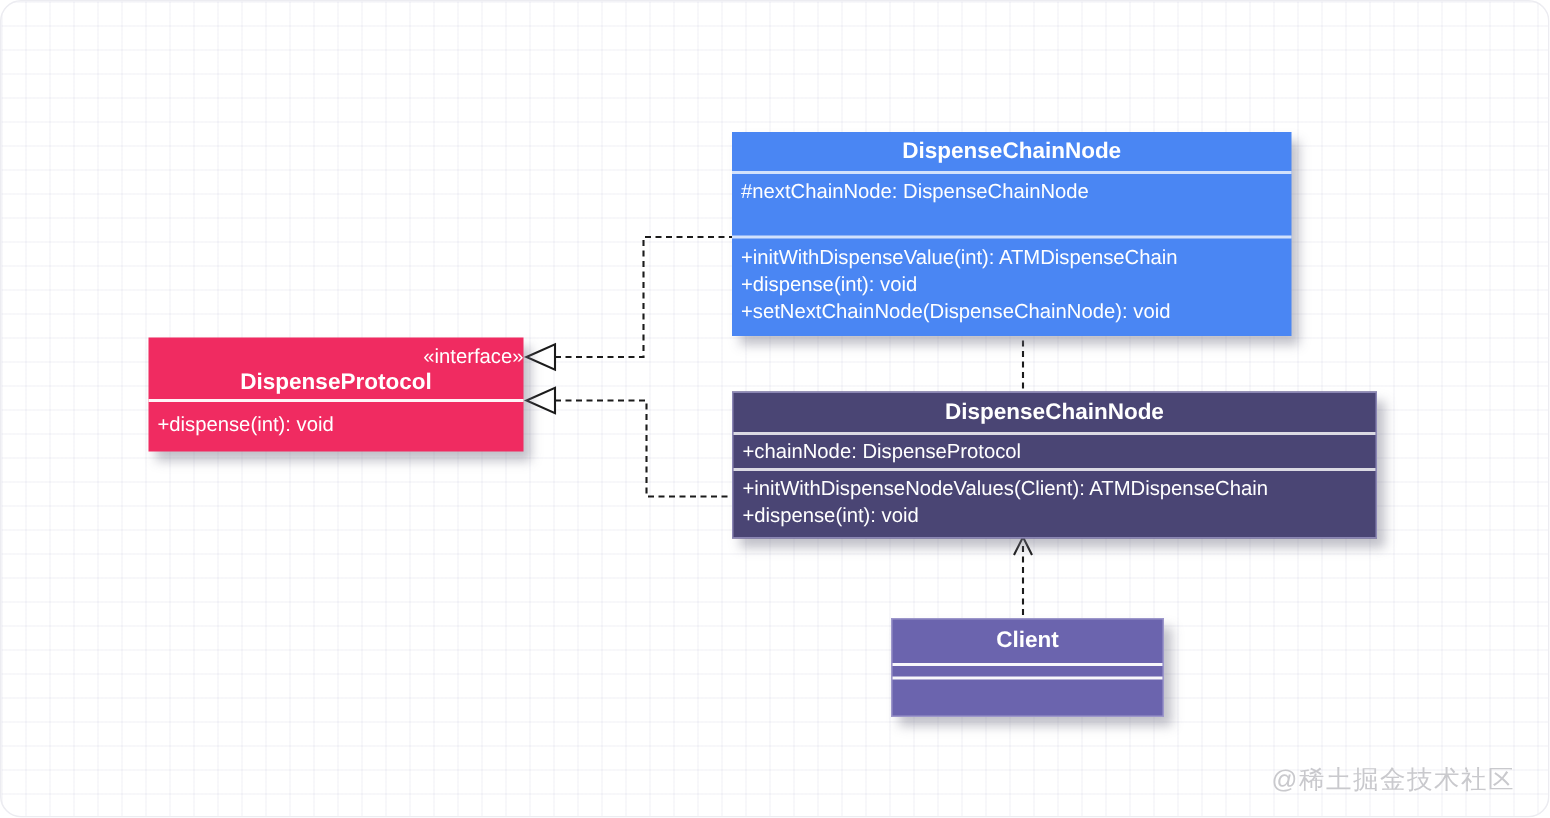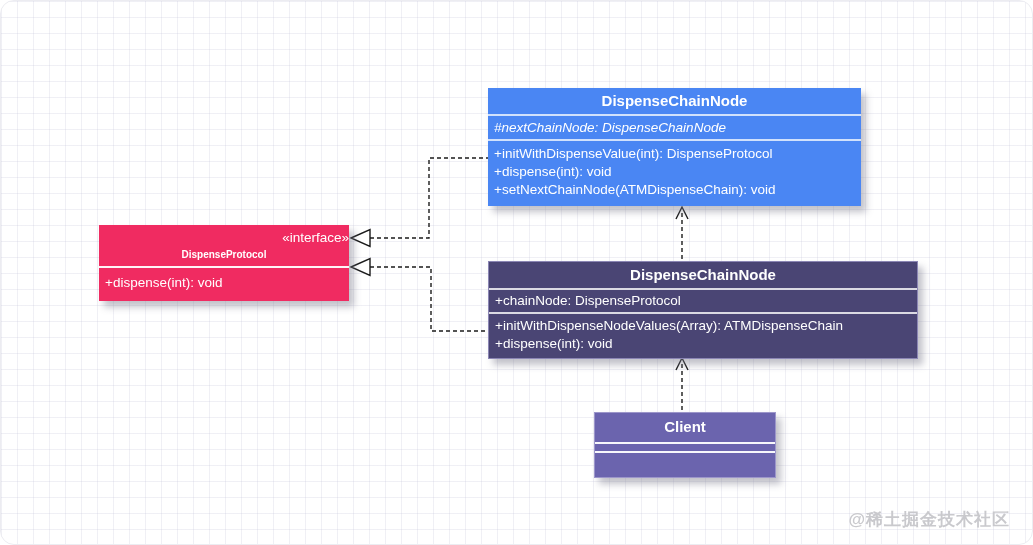--- a/index.html
+++ b/index.html
@@ -29,28 +29,28 @@
   }
   .uml-row{
     font-size:13.5px;
     padding:0 6px;
     line-height:18px;
     white-space:nowrap;
   }
   
   .box-dcn{left:487px;top:87px;width:373px;background:#4a86f3;}
   .box-dcn .uml-title{height:26px;line-height:26px;}
-  .box-dcn .sec-attrs{border-top:2px solid rgba(255,255,255,.75);height:25px;font-style:italic;}
+  .box-dcn .sec-attrs{border-top:2px solid rgba(255,255,255,.75);height:43px;}
   .box-dcn .sec-attrs .uml-row{line-height:23px;}
   .box-dcn .sec-methods{border-top:2px solid rgba(255,255,255,.75);padding:4px 0 7px;}
   
   .box-dp{left:98px;top:224px;width:250px;background:#f02b61;}
   .box-dp .uml-header{padding:4px 0 2px;text-align:center;}
   .box-dp .stereotype{font-size:13.5px;line-height:17px;font-weight:normal;text-align:right;}
-  .box-dp .uml-title{font-size:10px;line-height:18px;}
+  .box-dp .uml-title{font-size:15px;line-height:18px;}
   .box-dp .sec-methods{border-top:2px solid rgba(255,255,255,.95);padding:6px 0 9px;}
   
   .box-atm{left:487px;top:260px;width:430px;background:#4a4574;border:1px solid #8b86b4;}
   .box-atm .uml-title{height:26px;line-height:26px;}
   .box-atm .sec-attrs{border-top:2px solid rgba(255,255,255,.8);height:24px;}
   .box-atm .sec-attrs .uml-row{line-height:22px;}
   .box-atm .sec-methods{border-top:2px solid rgba(255,255,255,.8);padding:3px 0 5px;}
   
   .box-client{left:593px;top:411px;width:182px;background:#6b64ae;border:1px solid #9c96ca;}
   .box-client .uml-title{height:29px;line-height:27px;}
@@ -60,21 +60,21 @@
   .connector-layer{
     position:absolute;left:0;top:0;width:1033px;height:545px;
     pointer-events:none;
   }
   .watermark{
     position:absolute;
     right:22px;bottom:13px;
     font-size:17px;
     letter-spacing:1px;
     color:#c9c9cd;
-    font-weight:bold;
+    font-weight:normal;
   }
 </style>
 </head>
 <body>
 
 <div class="canvas">
 
   <svg class="connector-layer" width="1033" height="545" viewBox="0 0 1033 545" xmlns="http://www.w3.org/2000/svg">
 
     <path d="M 369 237 H 428 V 157 H 487" fill="none" stroke="#1b1b1b" stroke-width="1.4" stroke-dasharray="4 3"></path>
@@ -89,43 +89,43 @@
     <path d="M 681 409 V 362" fill="none" stroke="#1b1b1b" stroke-width="1.4" stroke-dasharray="4 3"></path>
     <polyline points="675,369 681,357 687,369" fill="none" stroke="#1b1b1b" stroke-width="1.4"></polyline>
   </svg>
 
   <div class="uml-box box-dcn">
     <div class="uml-title">DispenseChainNode</div>
     <div class="sec-attrs">
       <div class="uml-row">#nextChainNode: DispenseChainNode</div>
     </div>
     <div class="sec-methods">
-      <div class="uml-row">+initWithDispenseValue(int): DispenseProtocol</div>
+      <div class="uml-row">+initWithDispenseValue(int): ATMDispenseChain</div>
       <div class="uml-row">+dispense(int): void</div>
-      <div class="uml-row">+setNextChainNode(ATMDispenseChain): void</div>
+      <div class="uml-row">+setNextChainNode(DispenseChainNode): void</div>
     </div>
   </div>
 
   <div class="uml-box box-dp">
     <div class="uml-header">
       <div class="stereotype">«interface»</div>
       <div class="uml-title">DispenseProtocol</div>
     </div>
     <div class="sec-methods">
       <div class="uml-row">+dispense(int): void</div>
     </div>
   </div>
 
   <div class="uml-box box-atm">
     <div class="uml-title">DispenseChainNode</div>
     <div class="sec-attrs">
       <div class="uml-row">+chainNode: DispenseProtocol</div>
     </div>
     <div class="sec-methods">
-      <div class="uml-row">+initWithDispenseNodeValues(Array): ATMDispenseChain</div>
+      <div class="uml-row">+initWithDispenseNodeValues(Client): ATMDispenseChain</div>
       <div class="uml-row">+dispense(int): void</div>
     </div>
   </div>
 
   <div class="uml-box box-client">
     <div class="uml-title">Client</div>
     <div class="sec-attrs"></div>
     <div class="sec-methods"></div>
   </div>
 

